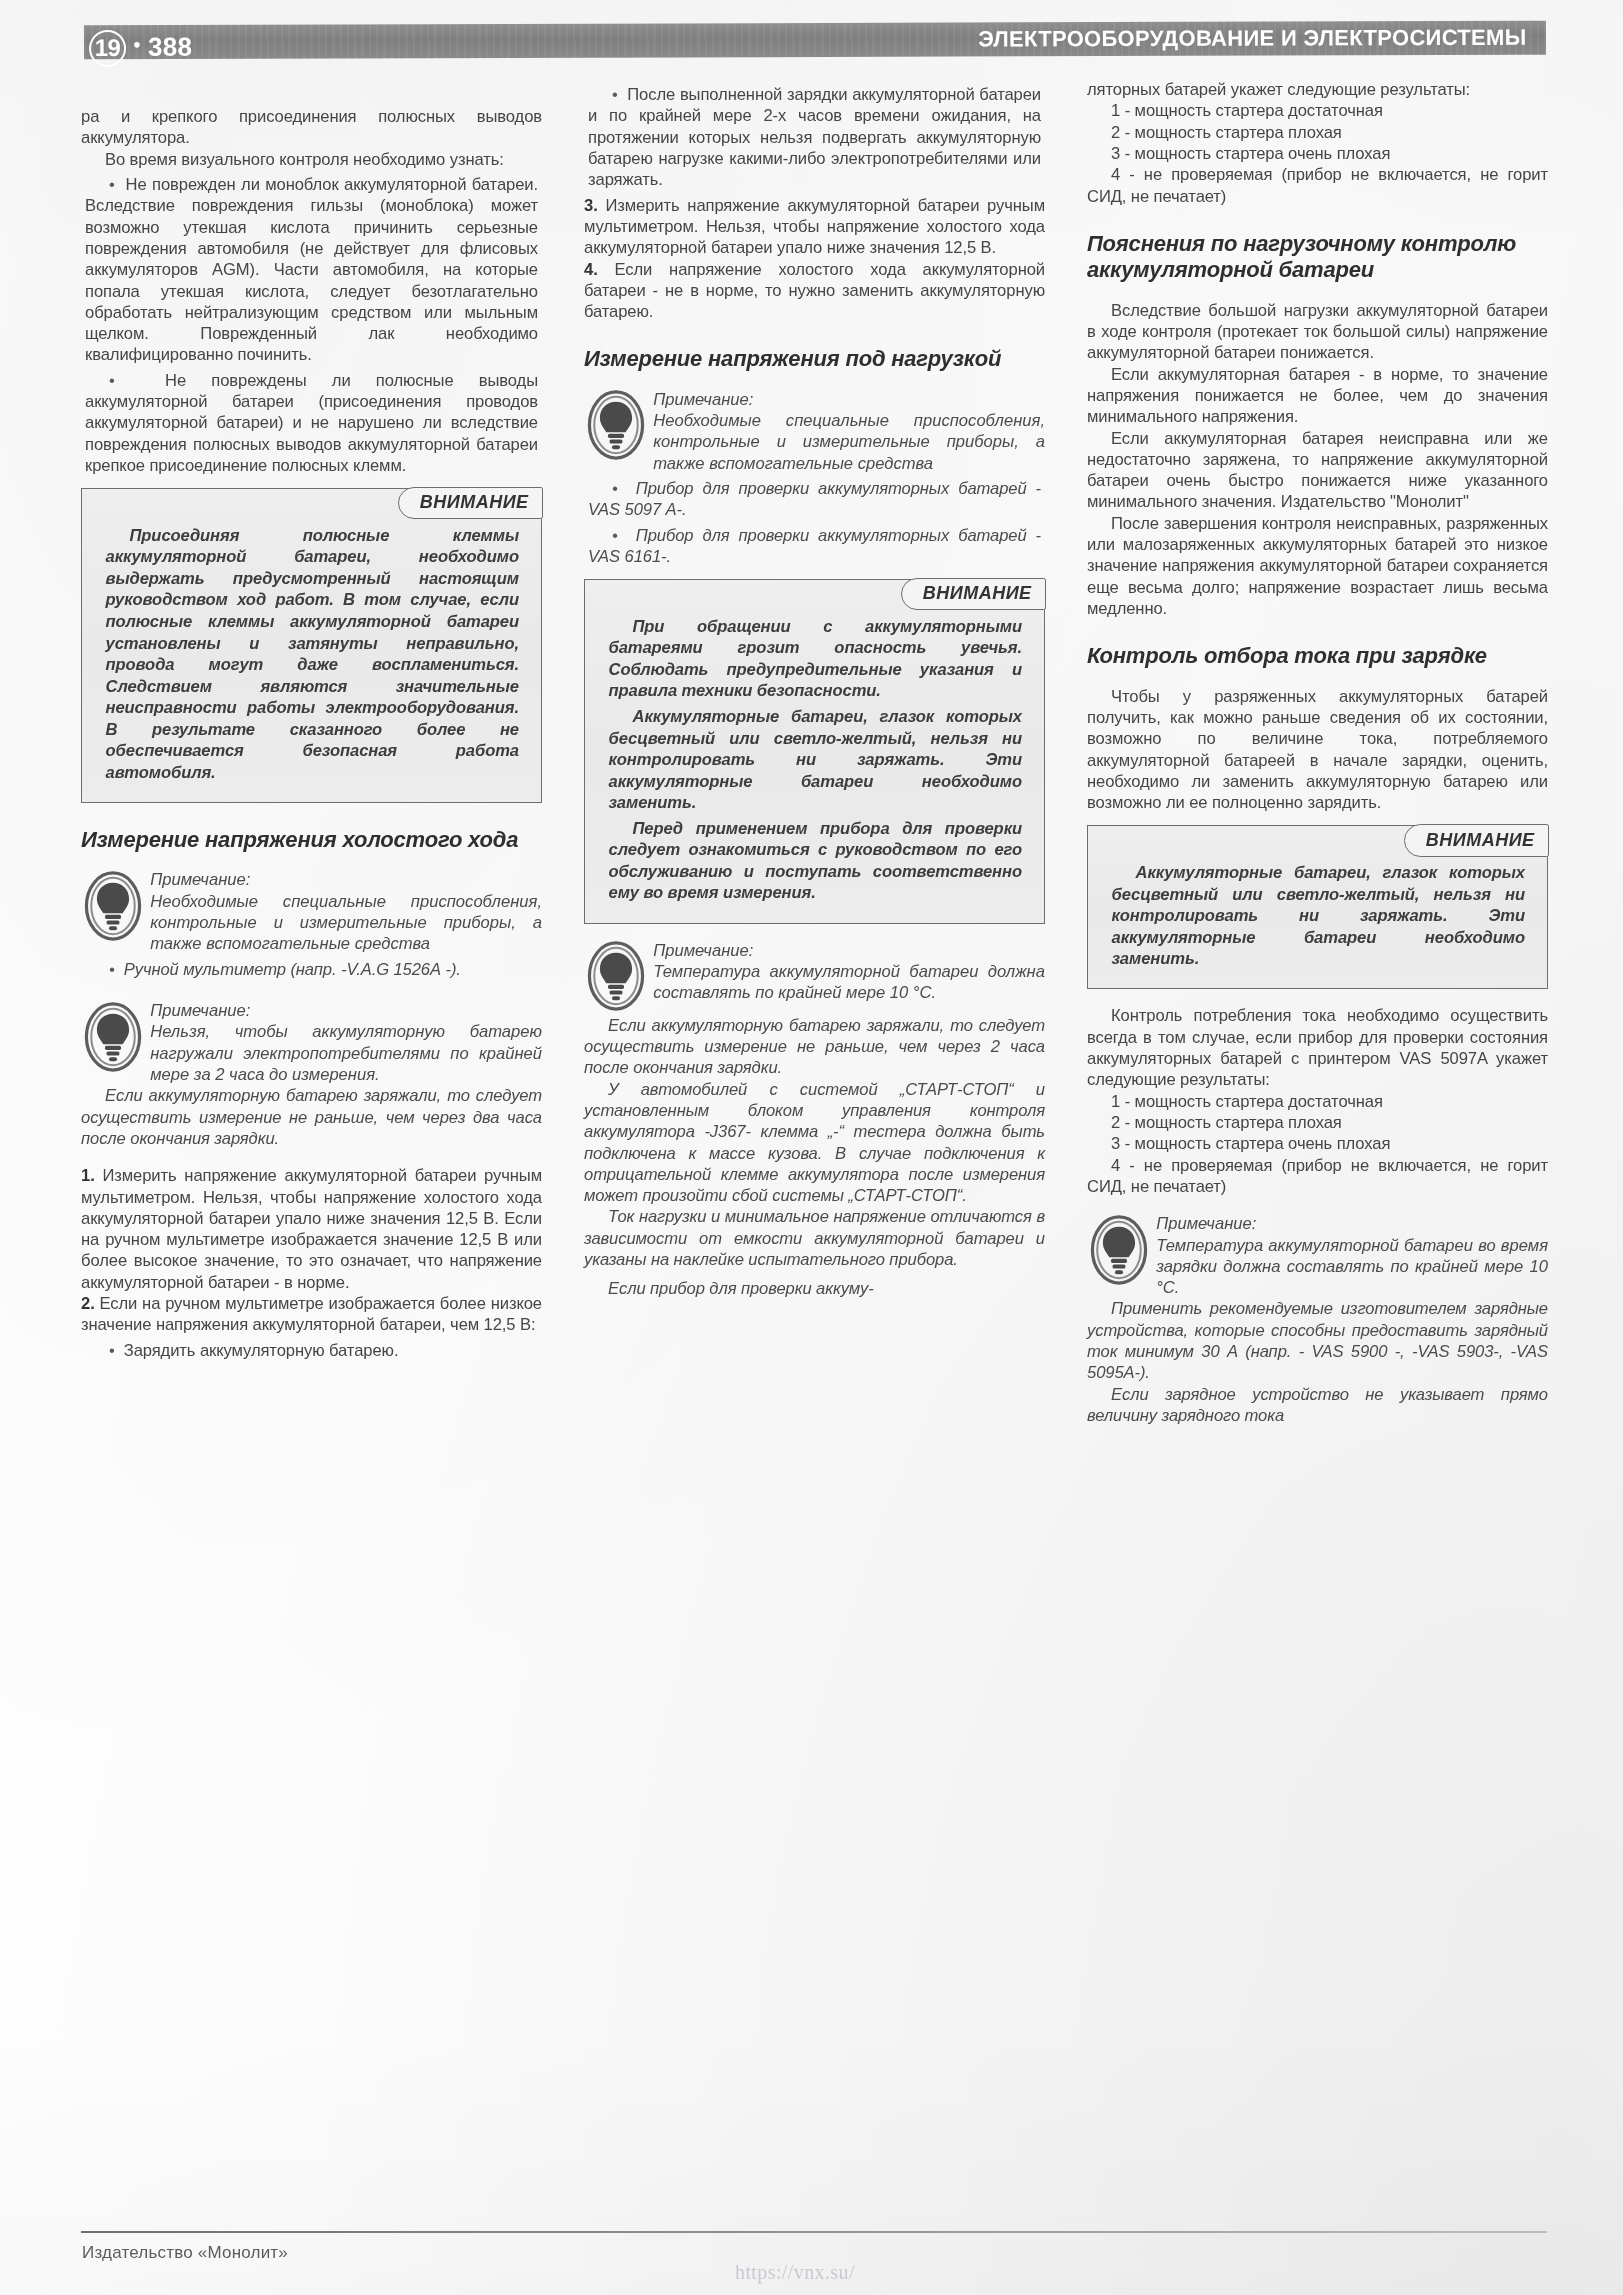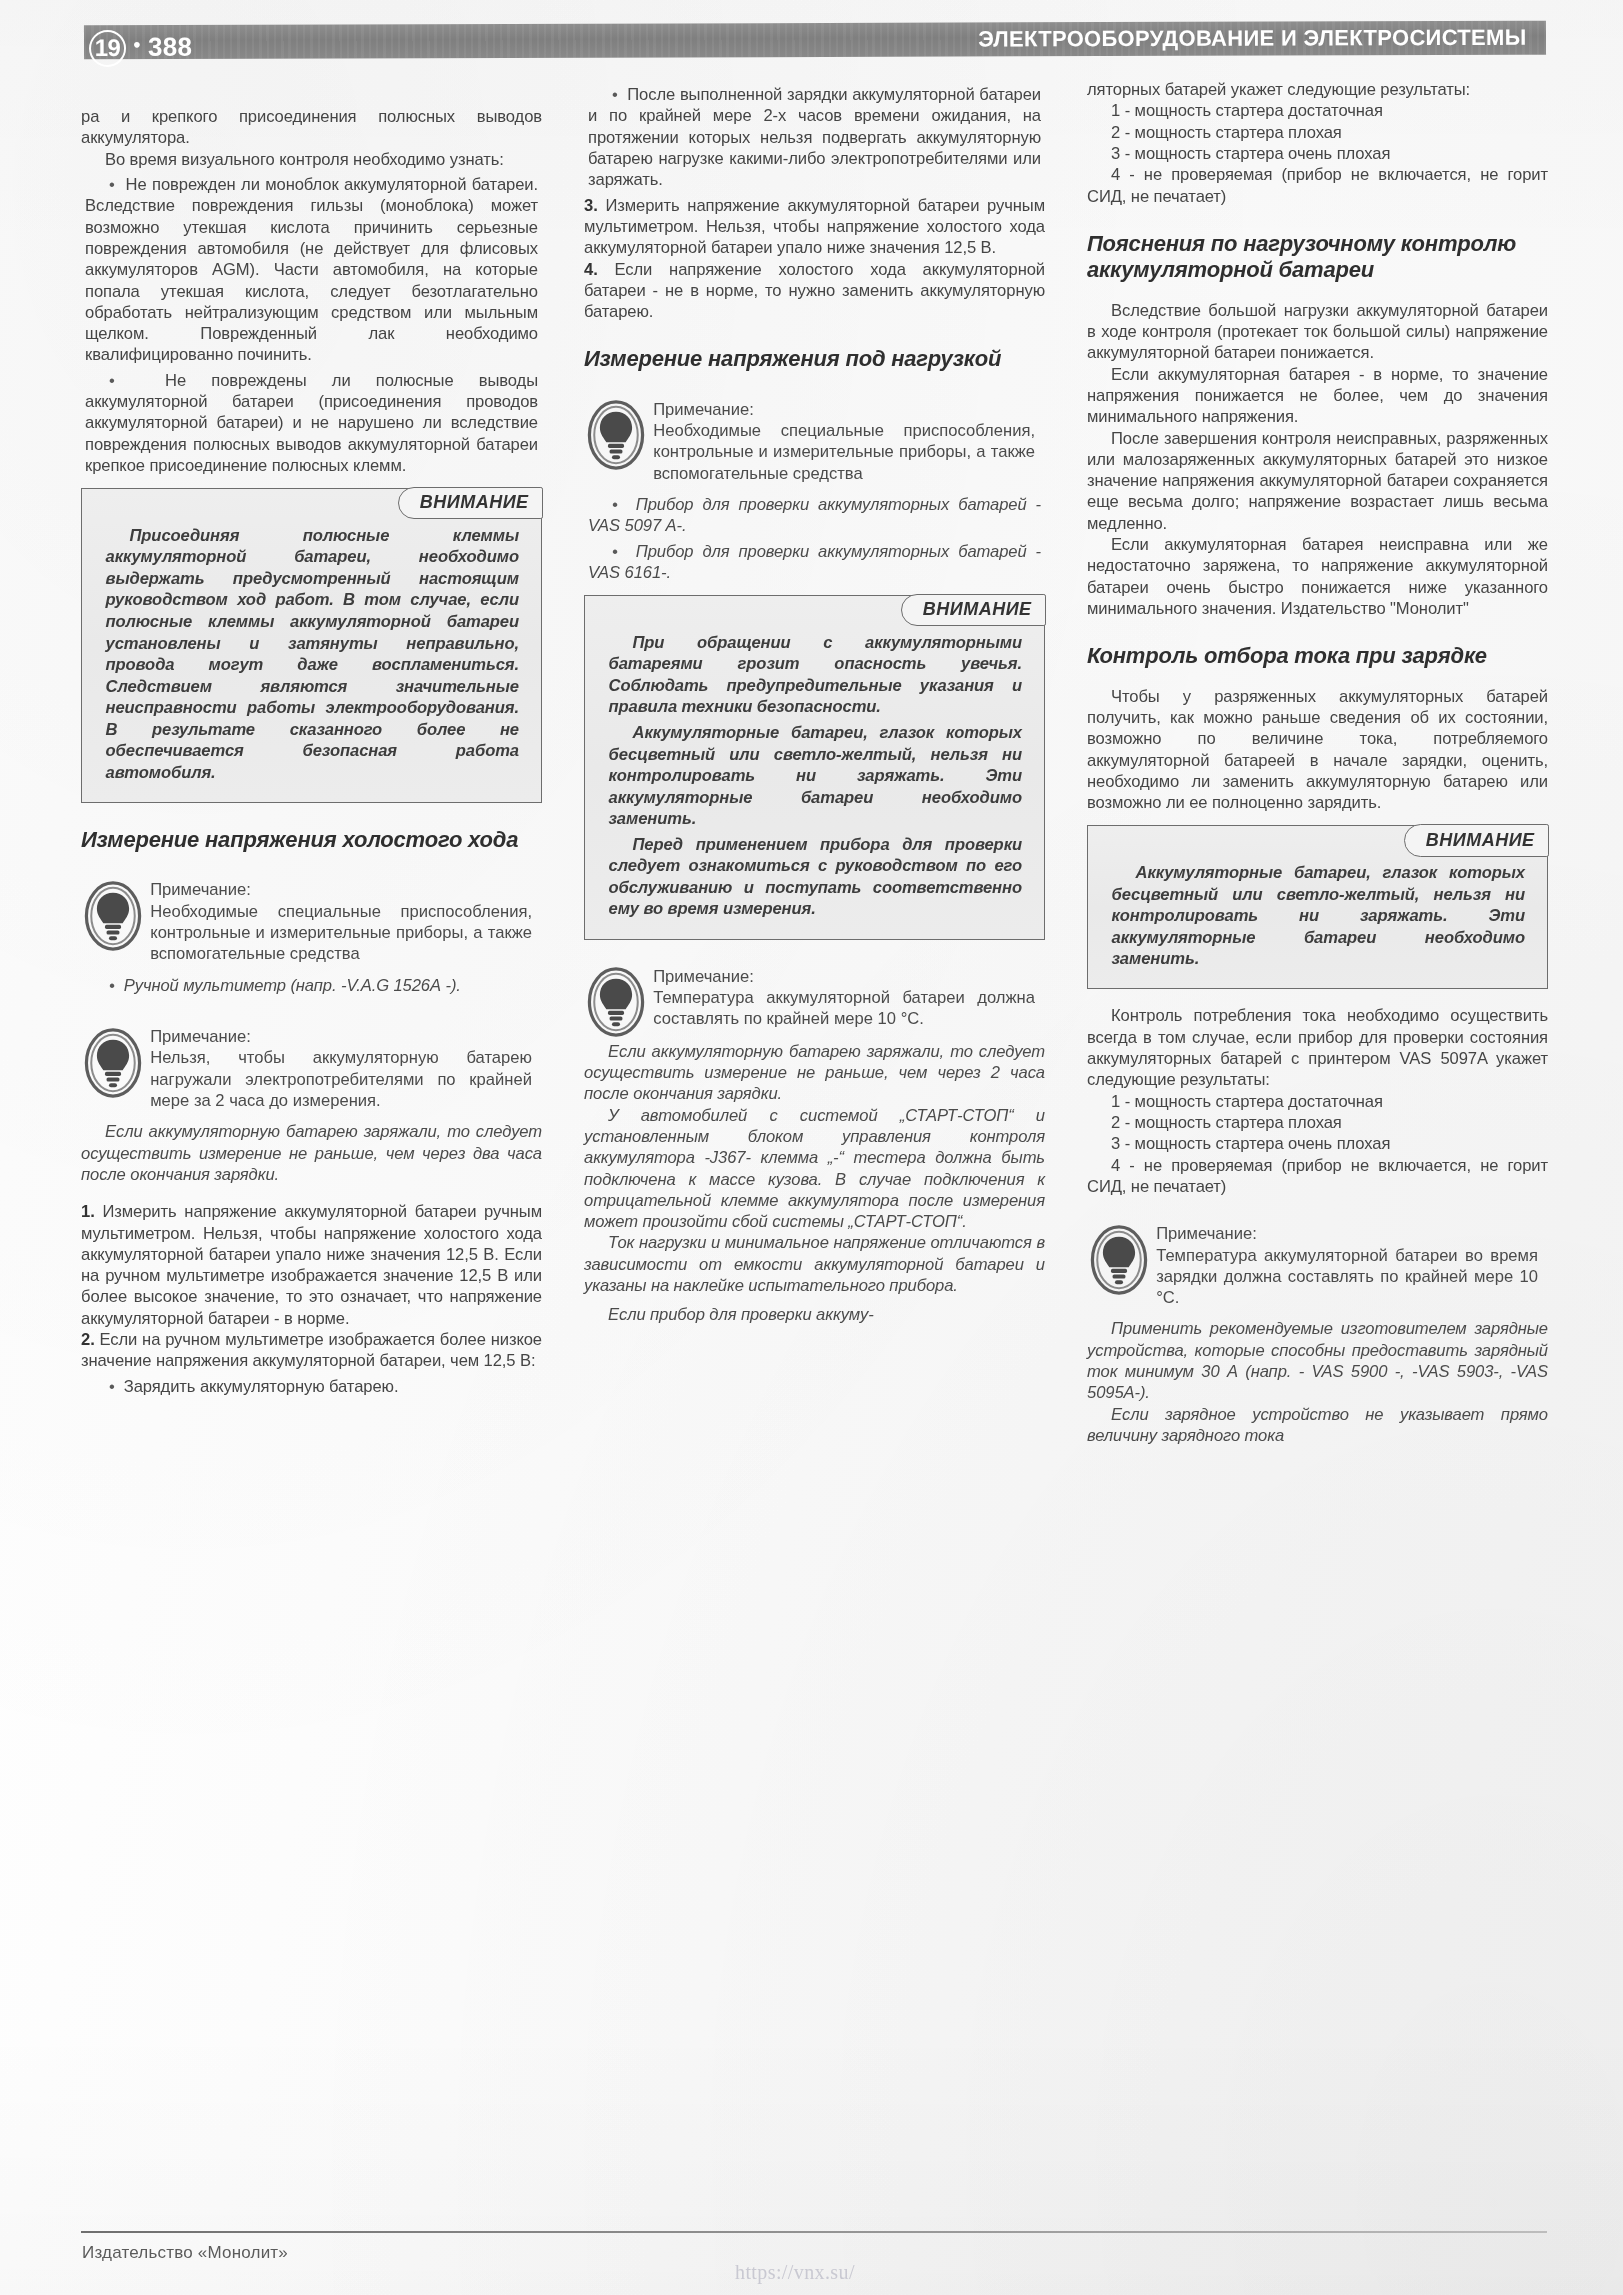--- a/index.html
+++ b/index.html
@@ -171,23 +171,24 @@
     padding-left: 0;
   }
   .note .bulb {
     float: left;
     width: 58px;
     height: 70px;
     margin: 1.6px 8px 0 3.2px;
     shape-outside: margin-box;
   }
   .note .note-text {
+    font-style: italic;
     text-align: justify;
     color: #4b4b4b;
-    margin: 10px;
+    margin: 0;
   }
   .note .note-text .lead { display: block; }
 
   
   .warn {
     position: relative;
     margin: 11.4px 0 0 0;
     border: 1.6px solid #6d6d6d;
     background: linear-gradient(180deg, #eeeeee 0%, #e9e9e9 50%, #ececec 100%);
     padding: 32px 18px 14.6px 19.5px;
@@ -385,22 +386,22 @@
       <p class="numbered" style="text-indent:24px">2 - мощность стартера плохая</p>
       <p class="numbered" style="text-indent:24px">3 - мощность стартера очень плохая</p>
       <p class="numbered" style="text-indent:24px">4 - не проверяемая (прибор не включается, не горит СИД, не печатает)</p>
 
       <div class="gap-l"></div>
       <h2 class="section">Пояснения по нагрузочному контролю аккумуляторной батареи</h2>
       <div class="gap-m"></div>
 
       <p class="body">Вследствие большой нагрузки аккумуляторной батареи в ходе контроля (протекает ток большой силы) напряжение аккумуляторной батареи понижается.</p>
       <p class="body">Если аккумуляторная батарея - в норме, то значение напряжения понижается не более, чем до значения минимального напряжения.</p>
+      <p class="body">Если аккумуляторная батарея неисправна или же недостаточно заряжена, то напряжение аккумуляторной батареи очень быстро понижается ниже указанного минимального значения. Издательство "Монолит"</p>
       <p class="body">После завершения контроля неисправных, разряженных или малозаряженных аккумуляторных батарей это низкое значение напряжения аккумуляторной батареи сохраняется еще весьма долго; напряжение возрастает лишь весьма медленно.</p>
-      <p class="body">Если аккумуляторная батарея неисправна или же недостаточно заряжена, то напряжение аккумуляторной батареи очень быстро понижается ниже указанного минимального значения. Издательство "Монолит"</p>
 
       <div class="gap-l"></div>
       <h2 class="section">Контроль отбора тока при зарядке</h2>
       <div class="gap-m"></div>
 
       <p class="body">Чтобы у разряженных аккумуляторных батарей получить, как можно раньше сведения об их состоянии, возможно по величине тока, потребляемого аккумуляторной батареей в начале зарядки, оценить, необходимо ли заменить аккумуляторную батарею или возможно ли ее полноценно зарядить.</p>
 
       <div class="warn">
         <span class="warn-tab">ВНИМАНИЕ</span>
         <p>Аккумуляторные батареи, глазок которых бесцветный или светло-желтый, нельзя ни контролировать ни заряжать. Эти аккумуляторные батареи необходимо заменить.</p>

